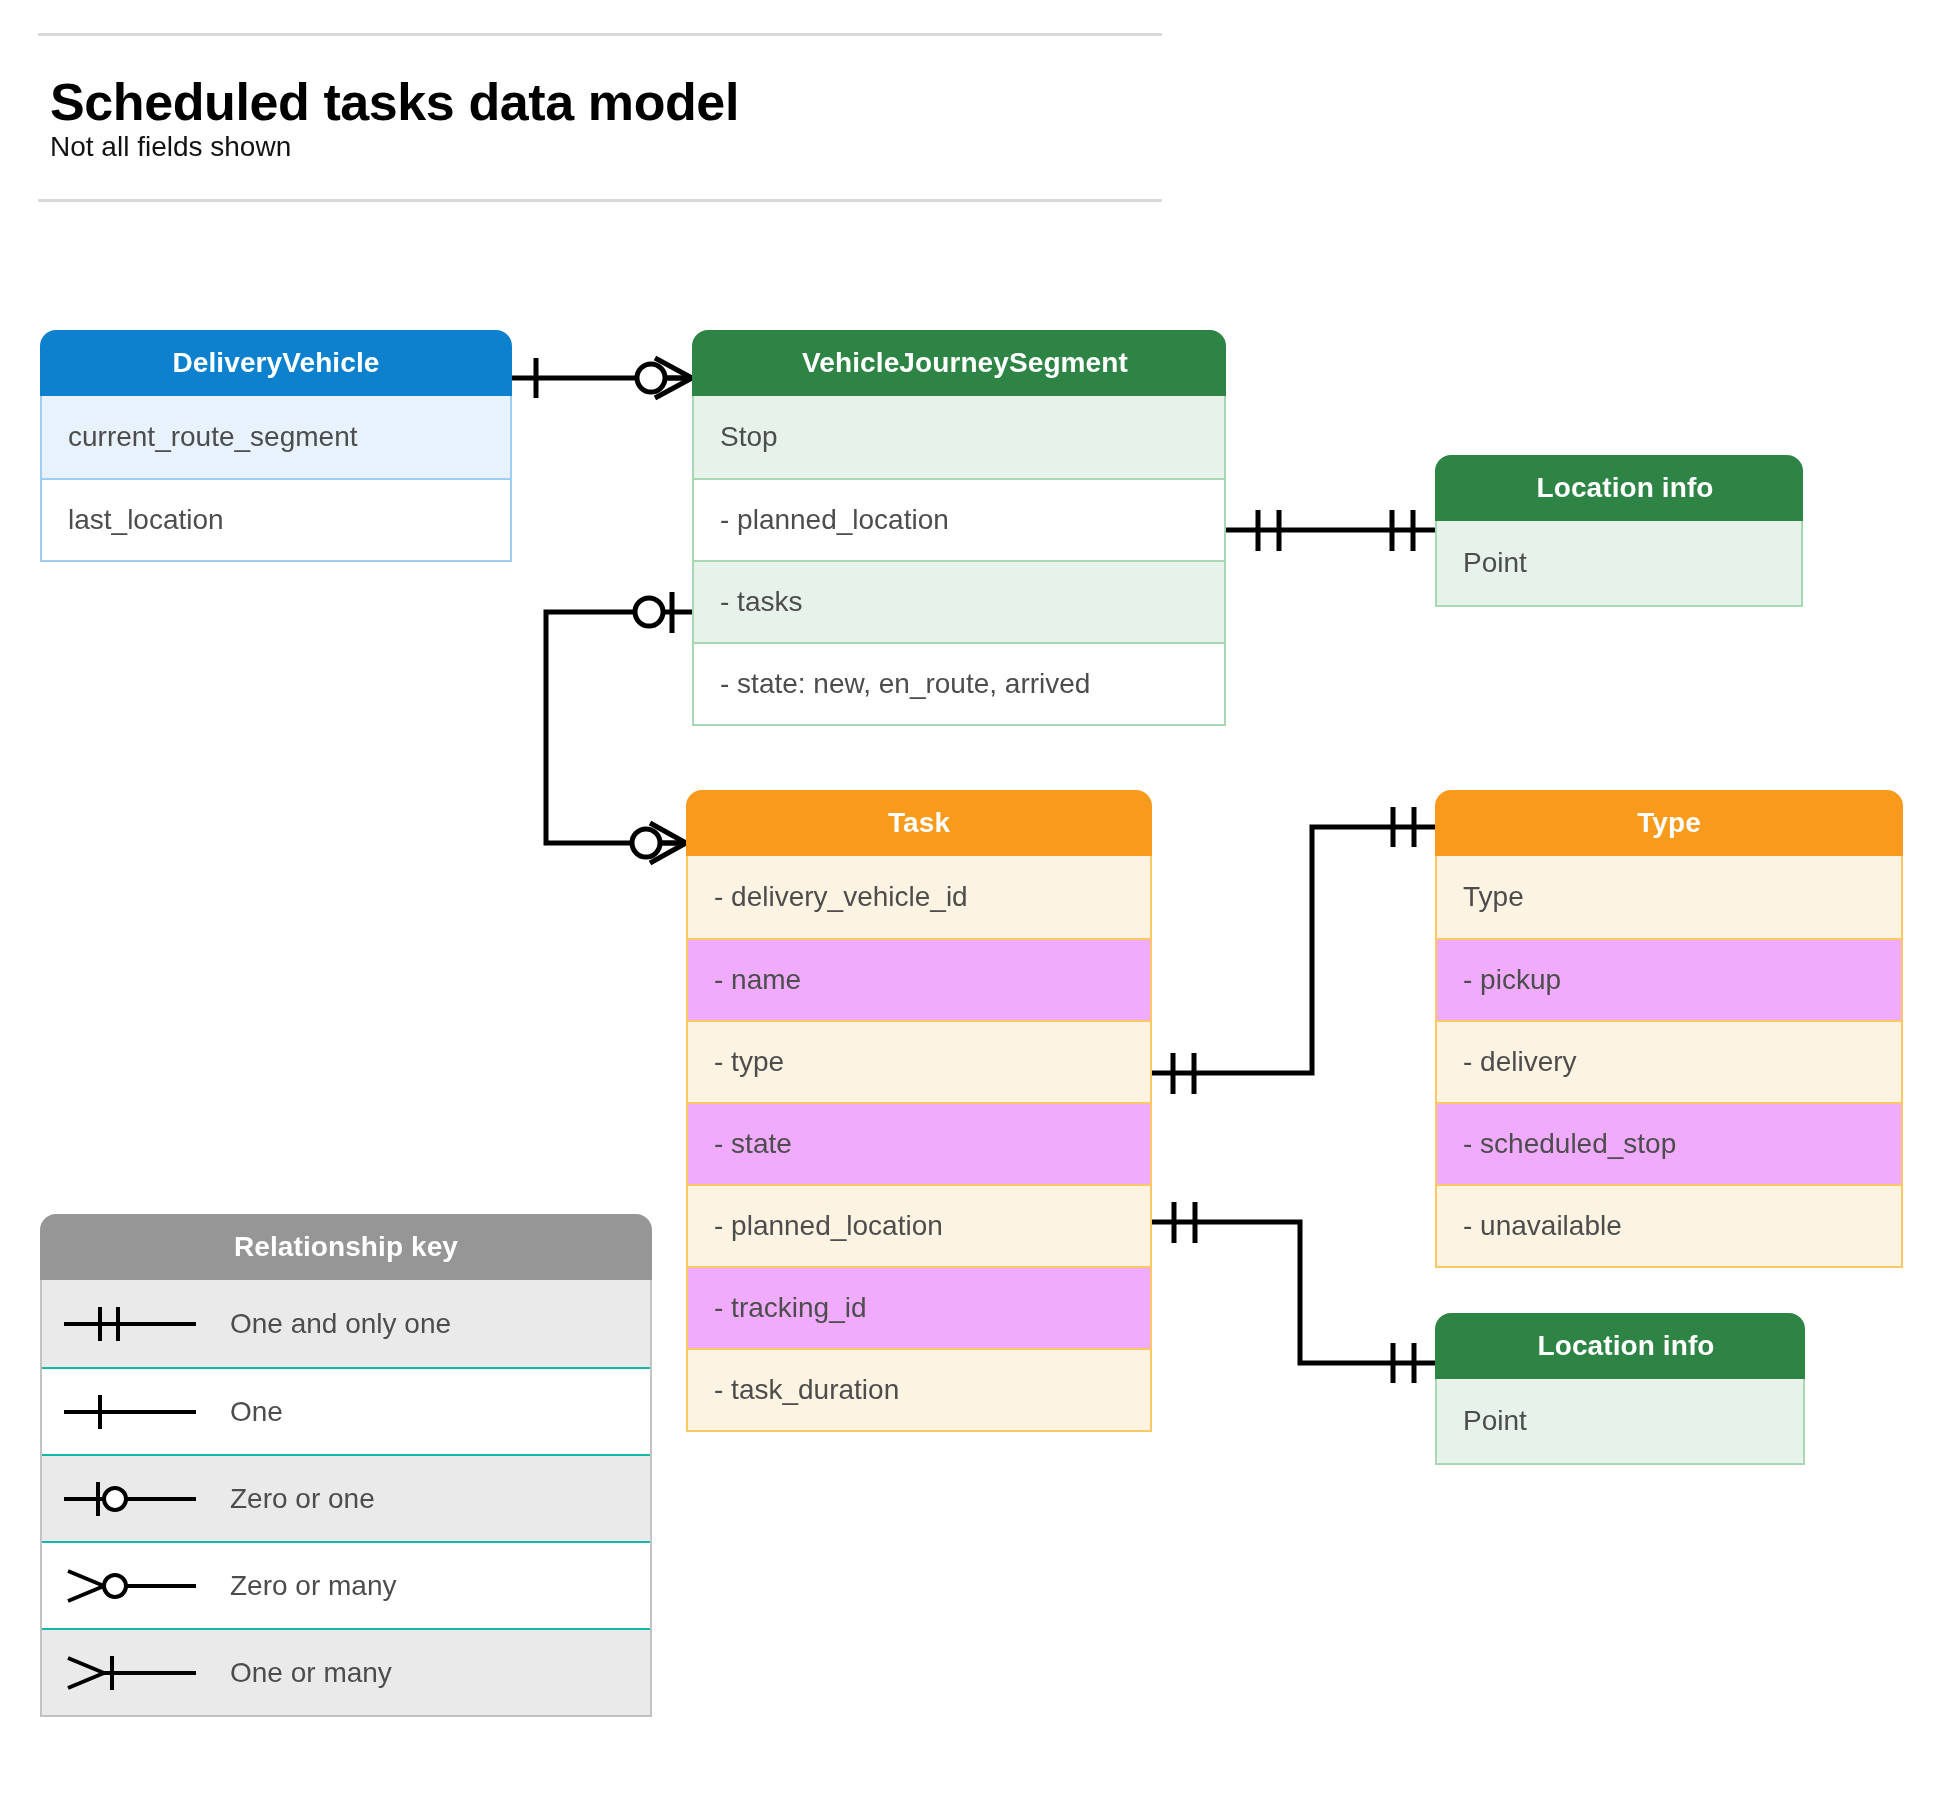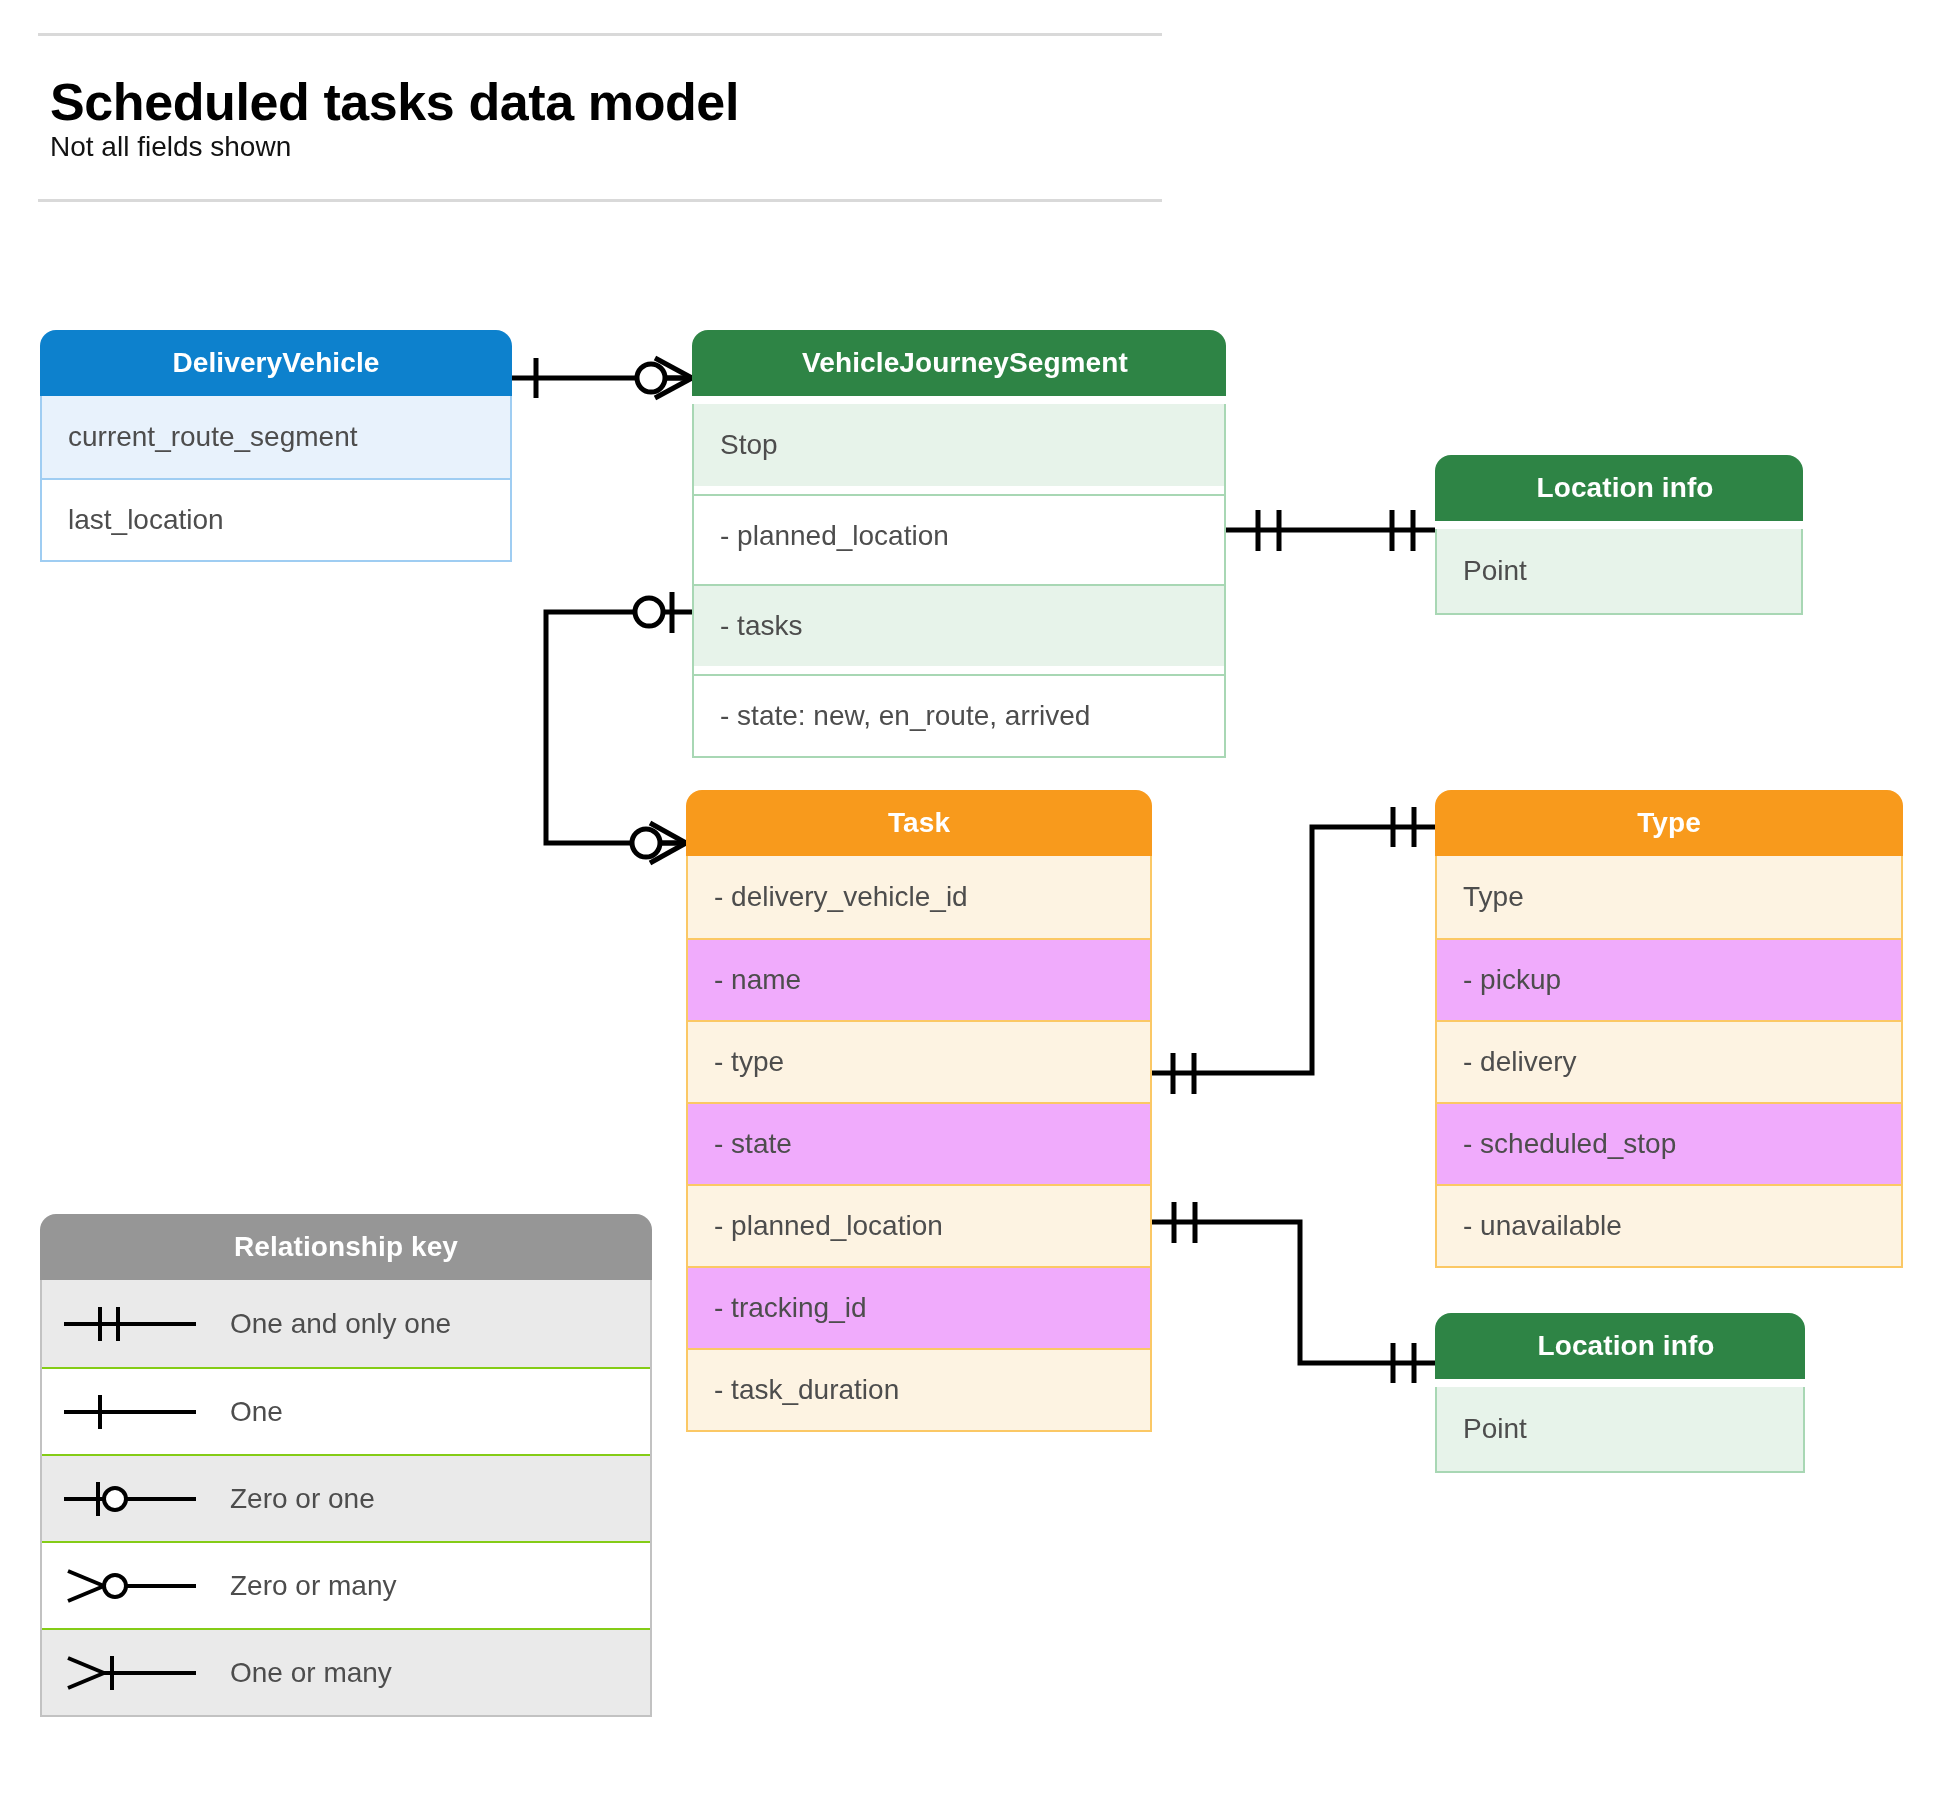--- a/index.html
+++ b/index.html
@@ -88,21 +88,21 @@
   
   .t-blue .entity-header { background: #0d81cd; }
   .t-blue .entity-body   { border-color: #9fcdf2; }
   .t-blue .row           { border-top-color: #9fcdf2; }
   .t-blue .row.alt       { background: #e8f2fc; }
   .t-blue .row.plain     { background: #ffffff; }
 
   
   .t-green .entity-header { background: #2e8445; padding-left: 12px; }
   .t-green .entity-body   { border-color: #a8d7b4; }
-  .t-green .row           { border-top-color: #a8d7b4; margin-top: 8px; }
+  .t-green .row           { border-top-color: #a8d7b4; }
   .t-green .row.alt       { background: #e7f3ea; }
   .t-green .row.plain     { background: #ffffff; }
 
   
   .t-orange .entity-header { background: #f89a1c; }
   .t-orange .entity-body   { border-color: #fbc865; }
   .t-orange .row           { border-top-color: #fbc865; }
   .t-orange .row.alt       { background: #fdf3e2; }
   .t-orange .row.plain     { background: #f0abfc; }
 
@@ -120,21 +120,21 @@
   #ent-legend           { left: 40px;   top: 1214px; width: 612px; }
 
   #ent-loc-top .row, #ent-loc-bottom .row { height: 84px; }
 
   
   .legend-row {
     box-sizing: border-box;
     height: 87px;
     display: flex;
     align-items: center;
-    border-top: 2px solid #84cc16;
+    border-top: 2px solid #14b8a6;
     font-size: 28px;
     color: #4d4d4d;
   }
   .legend-row:first-child { border-top: none; }
   .legend-sym {
     width: 170px;
     flex: 0 0 170px;
     display: flex;
     align-items: center;
     justify-content: flex-start;

